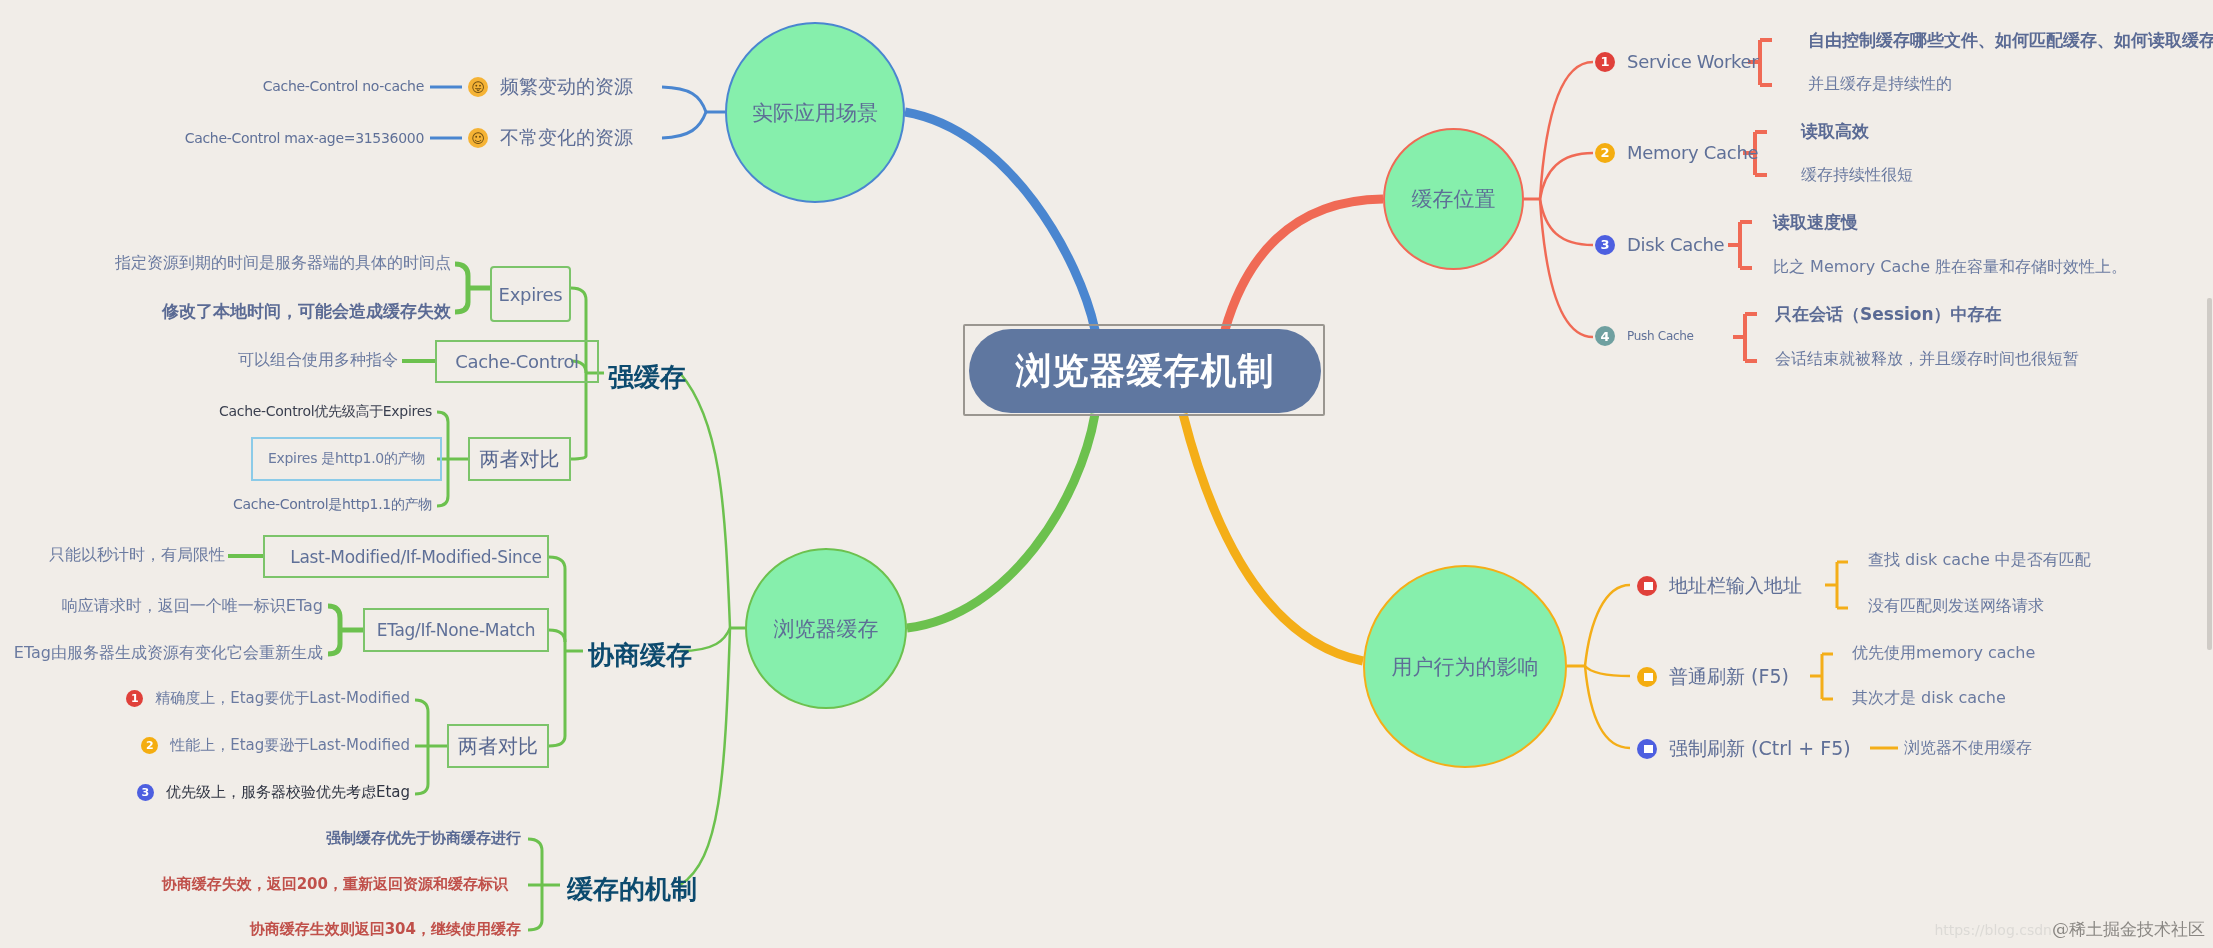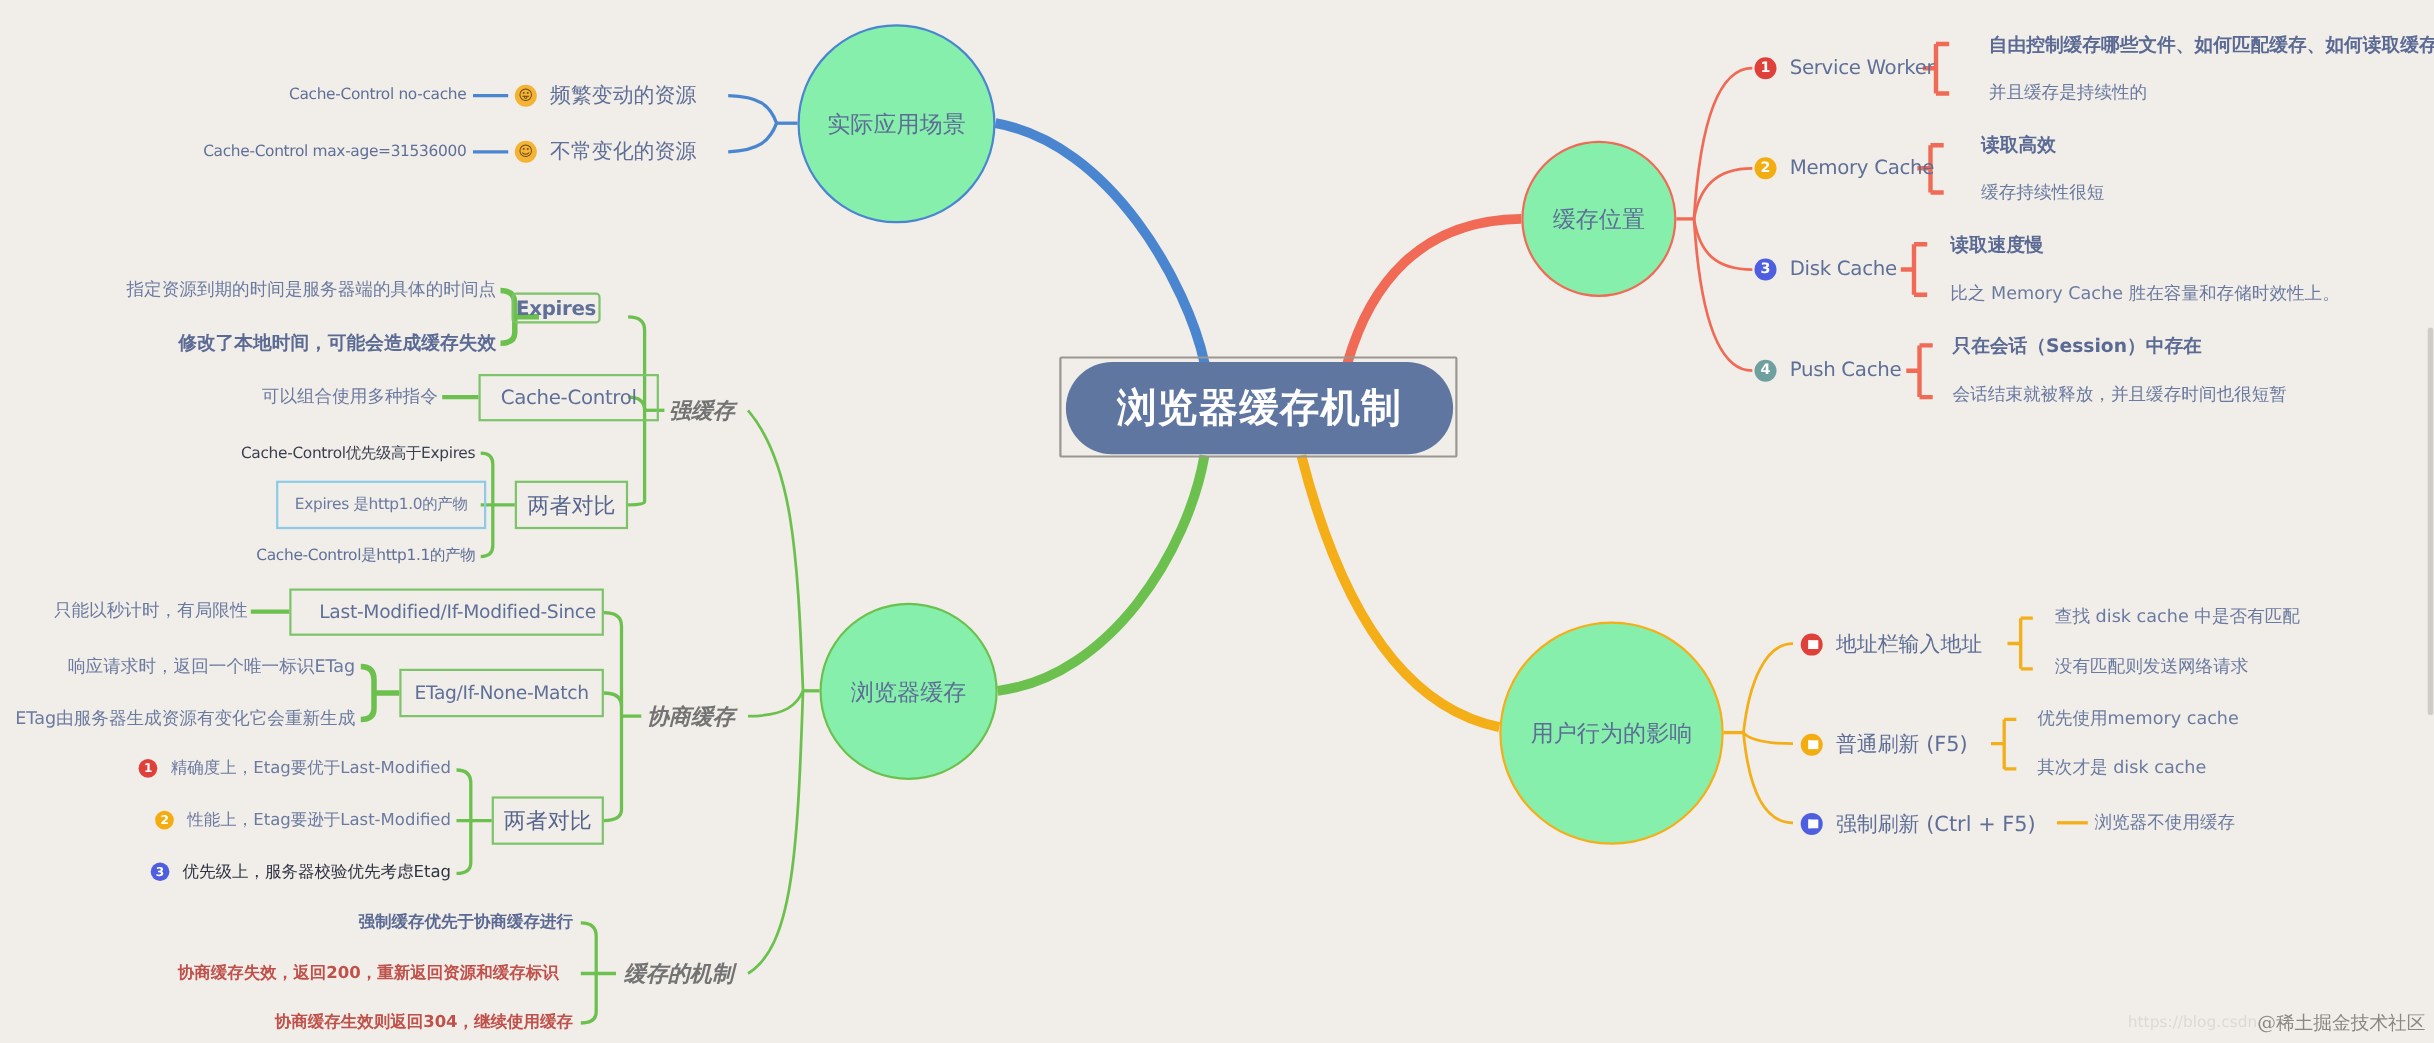--- a/index.html
+++ b/index.html
@@ -12,21 +12,21 @@
   .hand { font-family:"DejaVu Sans","Liberation Sans",sans-serif; font-size:14px; color:#5f7098; letter-spacing:-0.3px; }
   .circle { position:absolute; border-radius:50%; background:#86efac; display:flex; align-items:center; justify-content:center;
             font-size:21px; color:#5d6e96; box-sizing:border-box; }
   .box { position:absolute; border:2px solid #7cc46a; display:flex; align-items:center; justify-content:center;
          font-size:18px; color:#55658e; box-sizing:border-box; background:transparent; }
   .badge { position:absolute; width:20px; height:20px; border-radius:50%; color:#fff; font-size:13px; font-weight:bold;
            display:flex; align-items:center; justify-content:center; }
   .flag { position:absolute; width:20px; height:20px; border-radius:50%; display:flex; align-items:center; justify-content:center; }
   .flag::after { content:""; width:7px; height:8px; background:#fff; border-left:2px solid #fff; margin-left:2px; }
   .emoji { position:absolute; width:20px; height:20px; border-radius:50%; background:#f5b335; display:flex; align-items:center; justify-content:center; font-size:13px; color:#6a4a10; }
-  .bigbranch { font-size:20px; font-weight:bold; color:#737373;font-style:italic; }
+  .bigbranch { font-size:26px; font-weight:bold; color:#0c4a6e; }
   .lvl2 { font-size:19px; color:#5f6f97; }
   .scrollbar { position:absolute; left:2207px; top:298px; width:5px; height:352px; background:#cfcbc6; border-radius:2px; }
 </style>
 </head>
 <body>
 
 <svg class="wires" viewBox="0 0 2213 948">
 
   <path d="M1095 330 C1080 260 1010 130 905 112" stroke="#4a86d0" stroke-width="9" fill="none"></path>
   <path d="M1095 414 C1080 500 1010 615 907 628" stroke="#6cc14e" stroke-width="9" fill="none"></path>
@@ -121,21 +121,21 @@
 
 <div class="abs" style="left:1595px;top:234px;display:flex;align-items:center;">
   <span class="badge" style="position:relative;background:#4d5fe0;">3</span>
   <span class="hand" style="font-size:18px;margin-left:12px;">Disk Cache</span>
 </div>
 <div class="abs tb" style="left:1773px;top:211px;">读取速度慢</div>
 <div class="abs t" style="left:1773px;top:257px;font-size:16px;">比之 Memory Cache 胜在容量和存储时效性上。</div>
 
 <div class="abs" style="left:1595px;top:326px;display:flex;align-items:center;">
   <span class="badge" style="position:relative;background:#6fa0a0;">4</span>
-  <span class="hand" style="font-size:18px;margin-left:12px;">Push Cache</span>
+  <span class="hand" style="font-size:12px;margin-left:12px;">Push Cache</span>
 </div>
 <div class="abs tb" style="left:1775px;top:303px;">只在会话（Session）中存在</div>
 <div class="abs t" style="left:1775px;top:349px;font-size:16px;">会话结束就被释放，并且缓存时间也很短暂</div>
 
 <div class="circle" style="left:1363px;top:565px;width:204px;height:203px;border:2.5px solid #f4ae18;">
   <span>用户行为的影响</span>
 </div>
 
 <div class="abs" style="left:1637px;top:573px;display:flex;align-items:center;">
   <span class="flag" style="position:relative;background:#e0403a;"></span>
@@ -156,21 +156,21 @@
   <span class="lvl2" style="margin-left:12px;">强制刷新 (Ctrl + F5)</span>
 </div>
 <div class="abs t" style="left:1904px;top:738px;font-size:16px;">浏览器不使用缓存</div>
 
 <div class="circle" style="left:745px;top:548px;width:162px;height:161px;border:2.5px solid #6cc14e;">
   <span>浏览器缓存</span>
 </div>
 
 <div class="abs bigbranch" style="left:608px;top:360px;">强缓存</div>
 
-<div class="box" style="left:465px;top:266px;width:81px;height:28px;border-radius:4px;font-weight:bold;">
+<div class="box" style="left:490px;top:266px;width:81px;height:56px;border-radius:4px;">
   <span class="hand" style="font-size:18px;">Expires</span>
 </div>
 <div class="abs t" style="right:1762px;top:253px;font-size:16px;">指定资源到期的时间是服务器端的具体的时间点</div>
 <div class="abs tb" style="right:1762px;top:300px;">修改了本地时间，可能会造成缓存失效</div>
 
 <div class="box" style="left:435px;top:340px;width:164px;height:43px;">
   <span class="hand" style="font-size:18px;">Cache-Control</span>
 </div>
 <div class="abs t" style="right:1815px;top:350px;font-size:16px;">可以组合使用多种指令</div>
 

